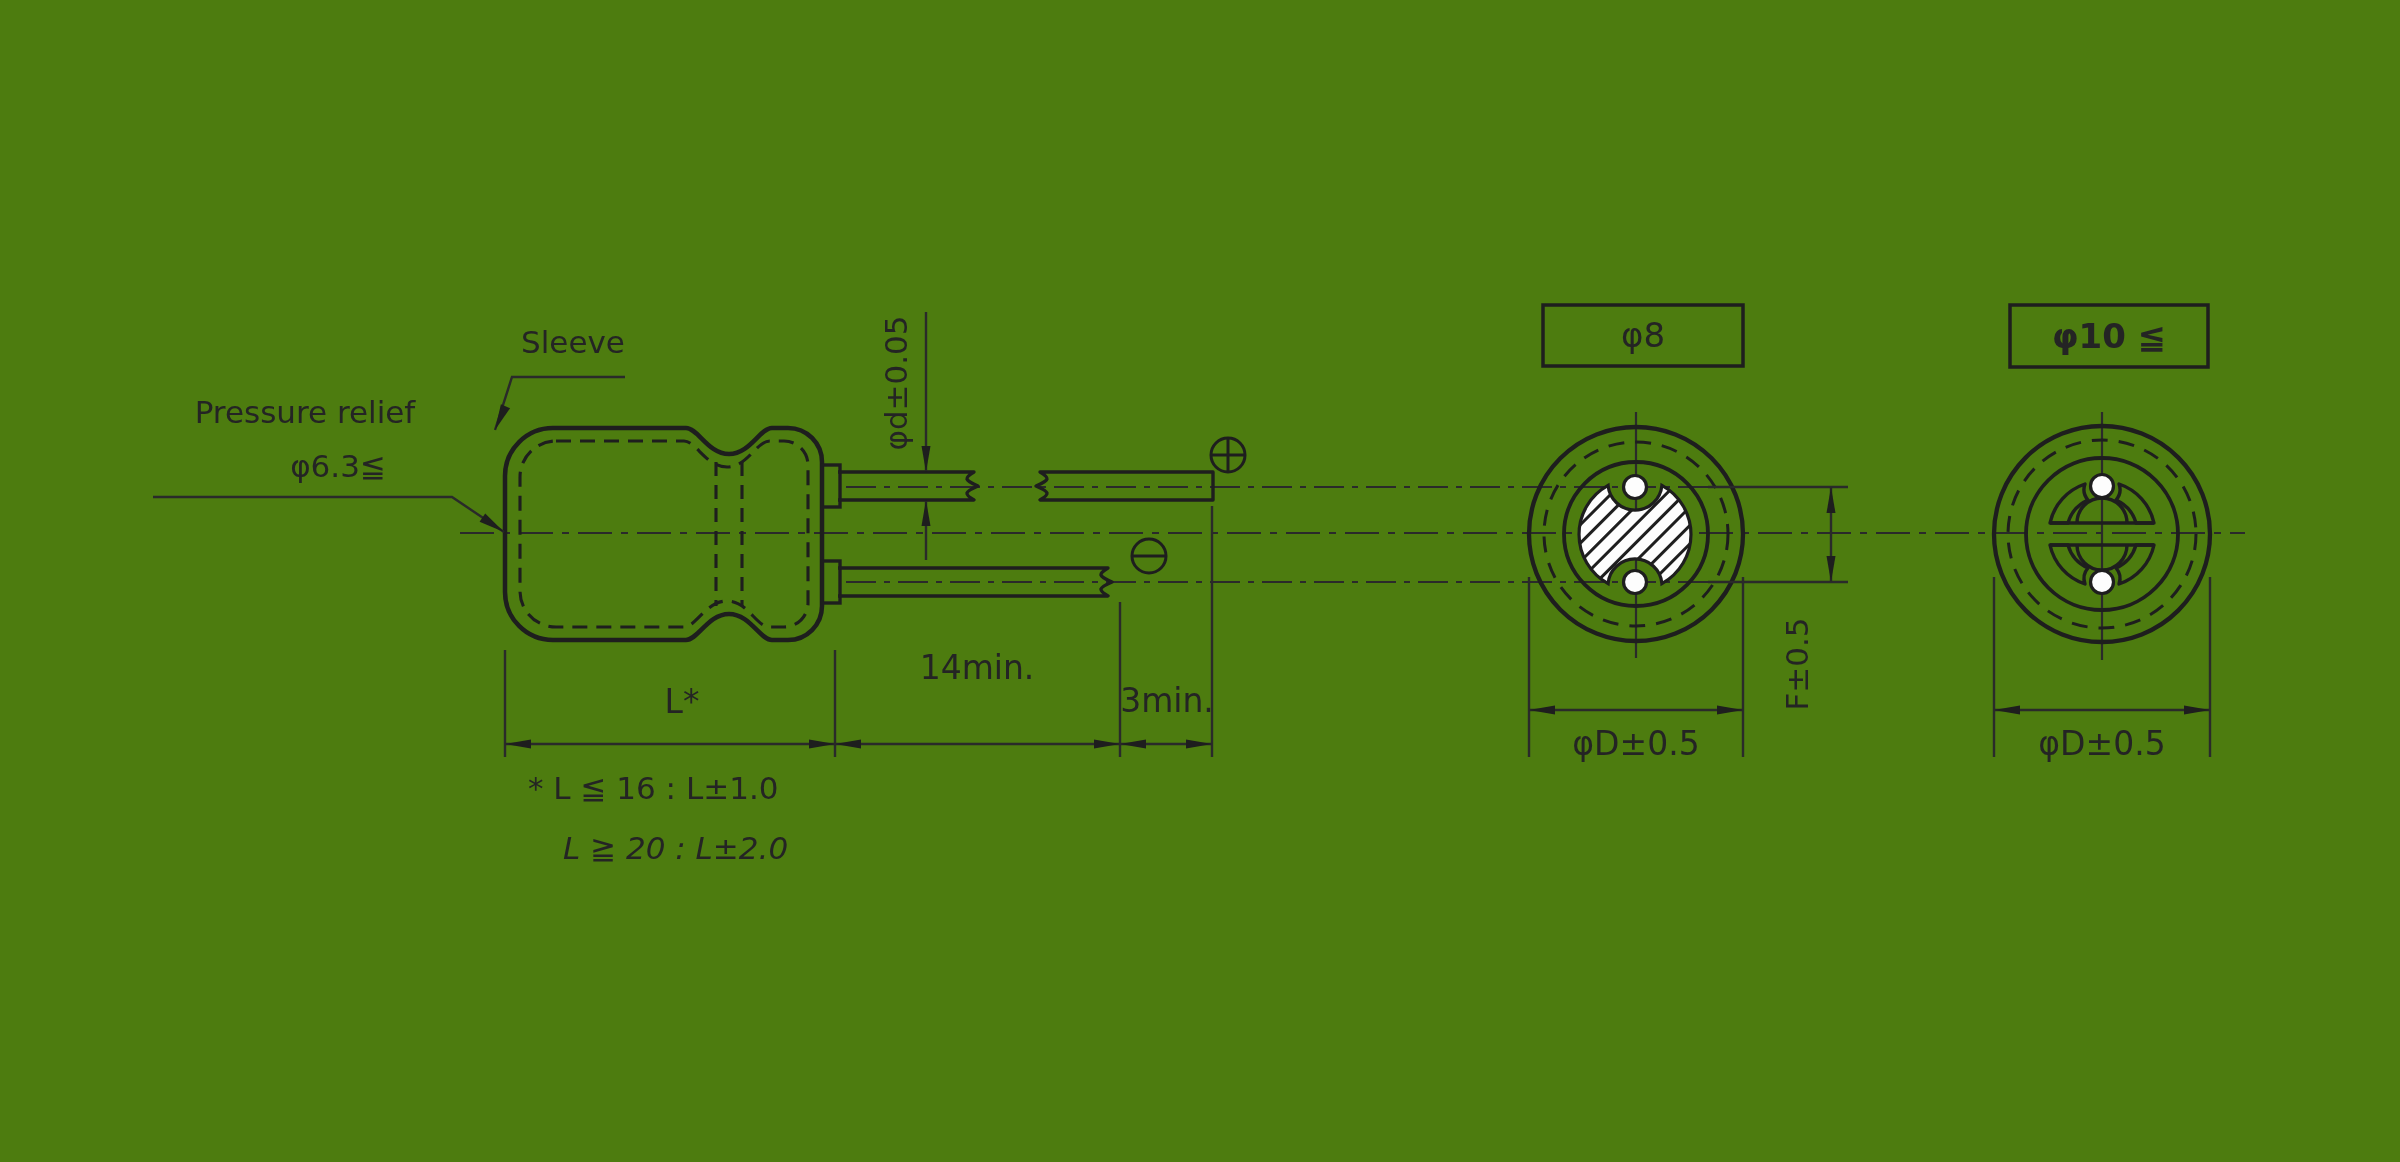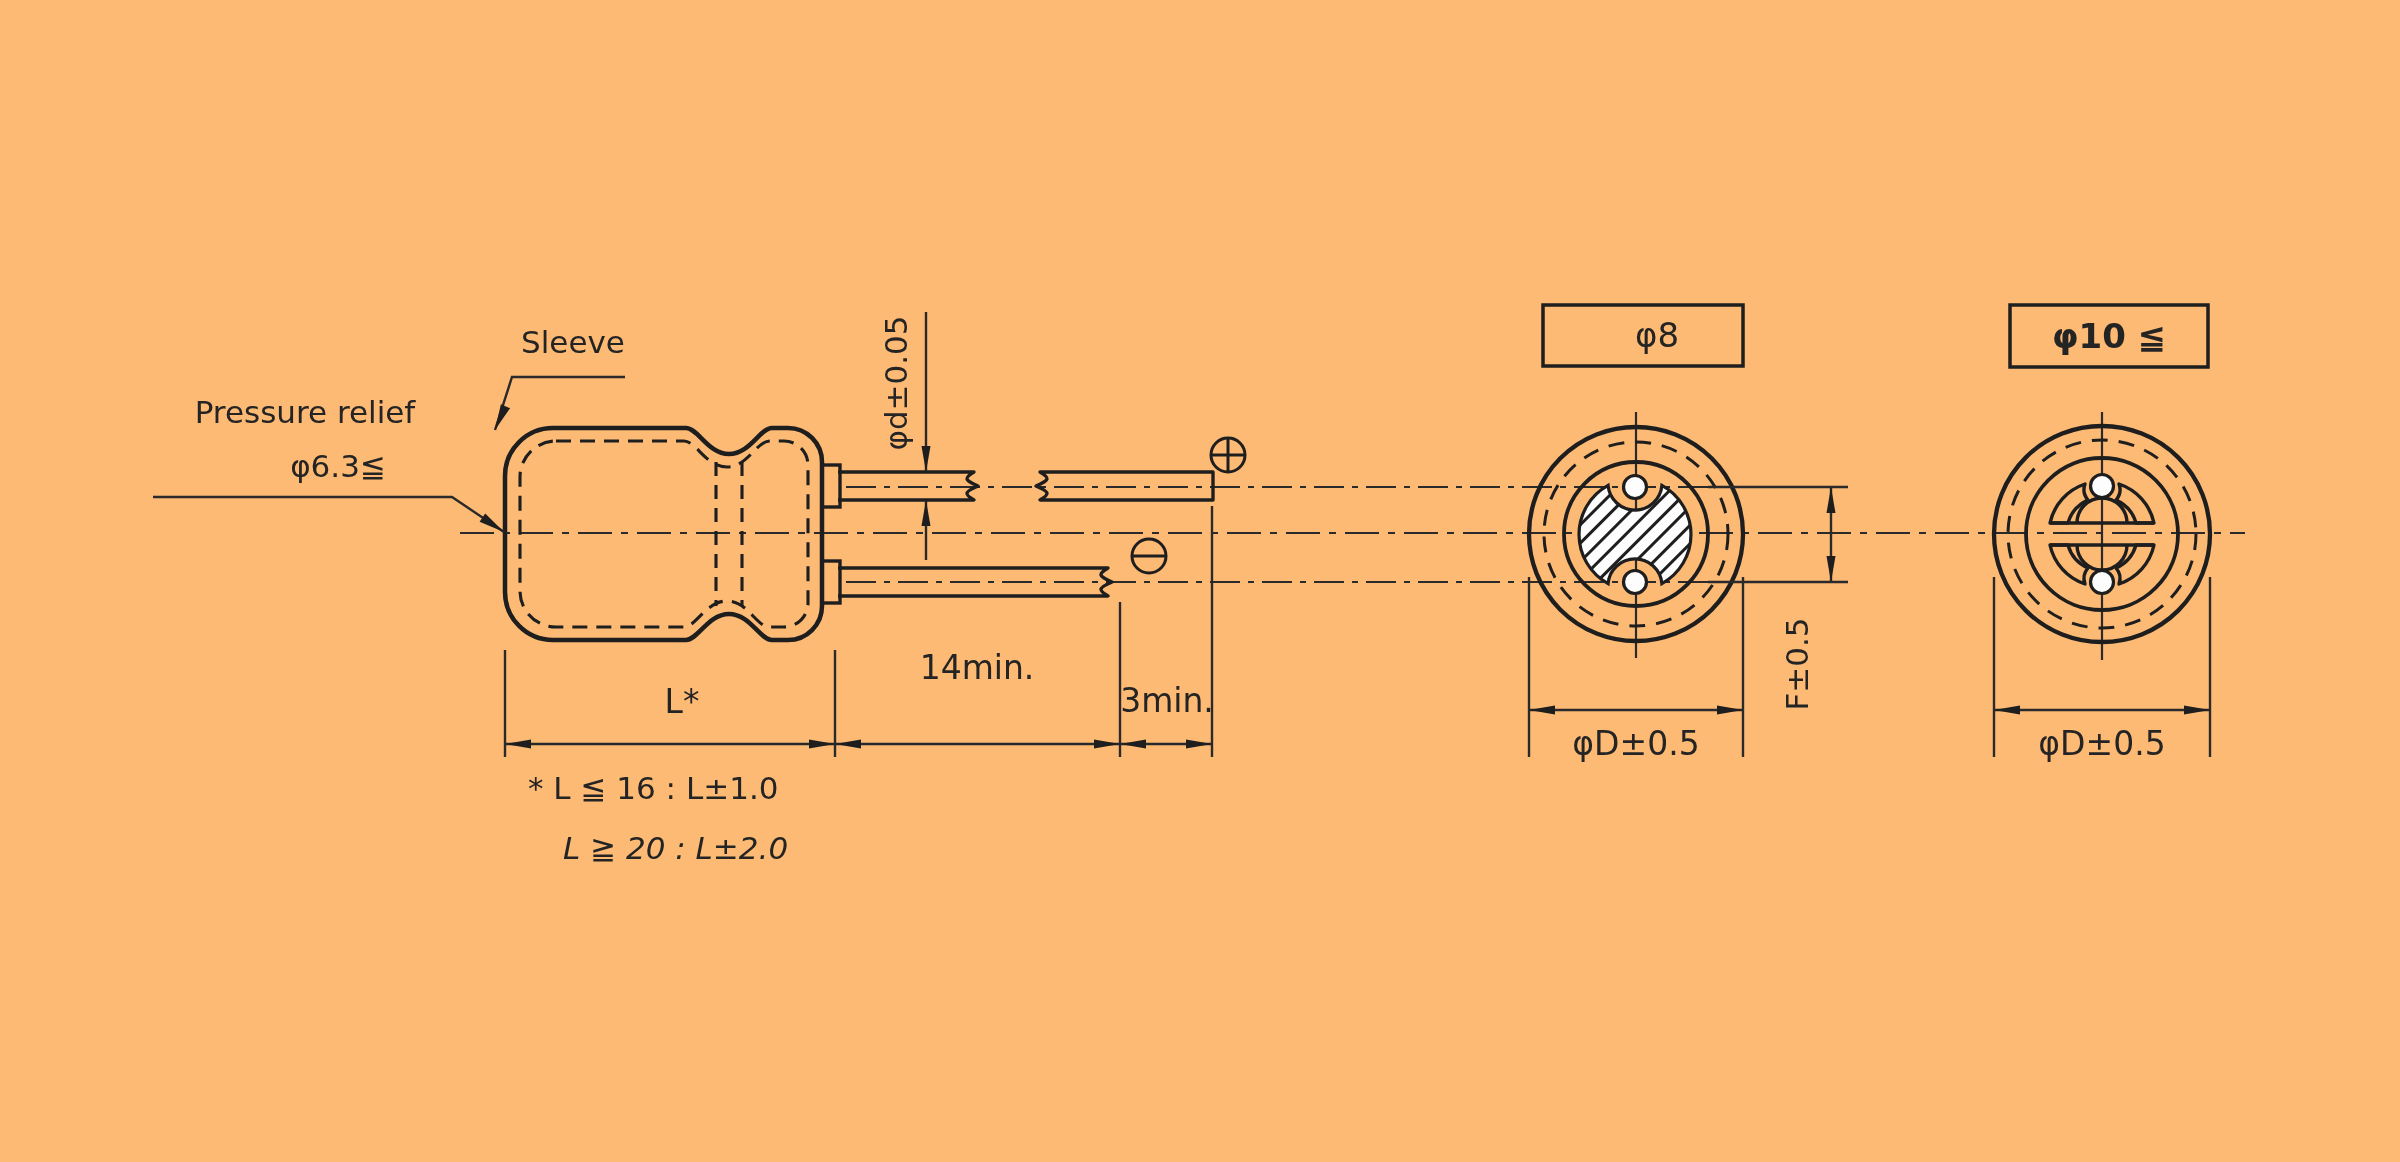--- a/index.html
+++ b/index.html
@@ -1,16 +1,16 @@
 <!DOCTYPE html>
 <html><head>
 <meta charset="utf-8">
 <style>
   html,body{margin:0;padding:0;background:#ffffff;}
-  .stage{position:relative;width:2400px;height:1162px;background:#fdba74;overflow:hidden;
+  .stage{position:relative;width:2400px;height:1162px;background:#4d7c0f;overflow:hidden;
          font-family:"DejaVu Sans","Liberation Sans",sans-serif;}
   .stage svg{position:absolute;left:0;top:0;}
   .lbl{position:absolute;color:#242424;white-space:nowrap;line-height:1.1;}
   .ctr{transform:translate(-50%,-50%);}
   .rot{transform:translate(-50%,-50%) rotate(-90deg);}
   .s31{font-size:31px;}
   .s33{font-size:33px;}
   .s34{font-size:34px;}
 </style>
 </head>
@@ -145,19 +145,19 @@
 
 <div class="lbl ctr s31" style="left:573px;top:342px;">Sleeve</div>
 <div class="lbl ctr s31" style="left:305px;top:412px;">Pressure relief</div>
 <div class="lbl ctr s31" style="left:303px;top:466px;margin-left:35px;">φ6.3≦</div>
 <div class="lbl rot s31" style="left:896px;top:383px;">φd±0.05</div>
 <div class="lbl ctr s33" style="left:682px;top:702px;">L*</div>
 <div class="lbl ctr s33" style="left:977px;top:668px;">14min.</div>
 <div class="lbl ctr s33" style="left:1167px;top:701px;text-align:center;">3min.</div>
 <div class="lbl s31" style="left:528px;top:771px;">* L ≦ 16 : L±1.0</div>
 <div class="lbl s31" style="left:563px;top:831px;font-style:italic;">L ≧ 20 : L±2.0</div>
-<div class="lbl ctr s34" style="left:1643px;top:336px;margin-left:14px;">φ8</div>
+<div class="lbl ctr s34" style="left:1643px;top:336px;">φ8</div>
 <div class="lbl ctr s34" style="left:2109px;top:337px;font-weight:bold;">φ10 ≦</div>
 <div class="lbl rot s31" style="left:1797px;top:664px;">F±0.5</div>
 <div class="lbl ctr s33" style="left:1636px;top:744px;">φD±0.5</div>
 <div class="lbl ctr s33" style="left:2102px;top:744px;">φD±0.5</div>
 
 </div>
 
 </body></html>

